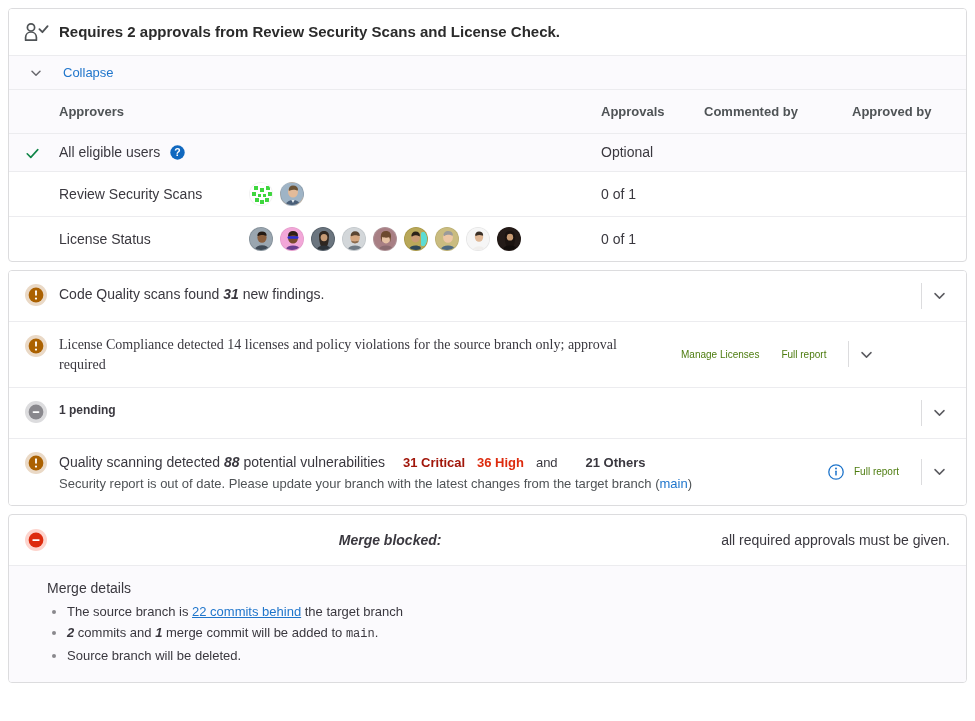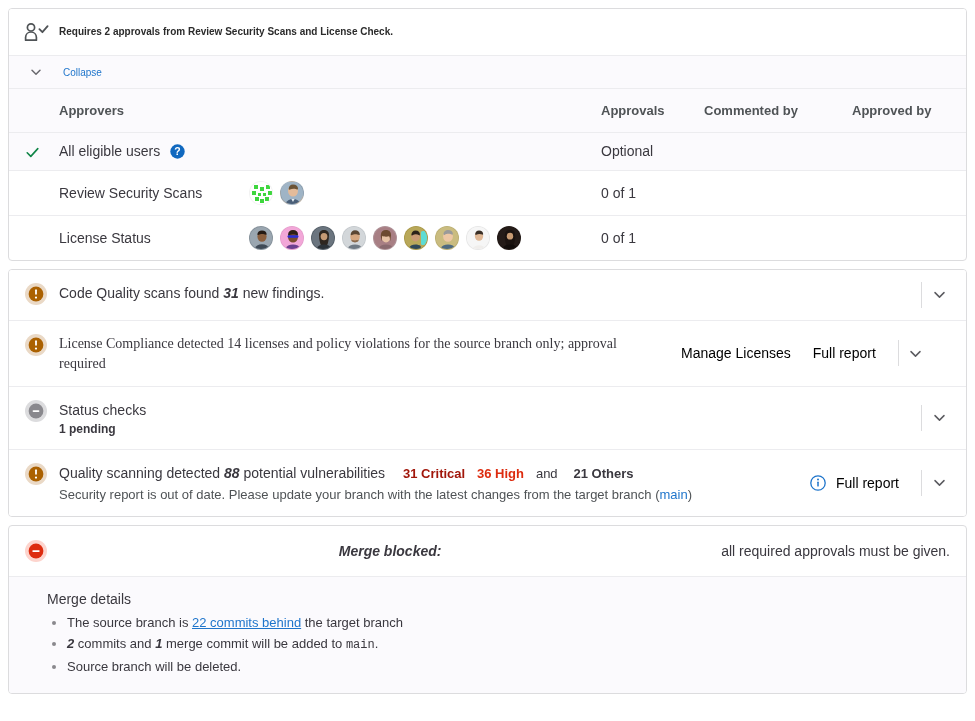--- a/index.html
+++ b/index.html
@@ -18,34 +18,34 @@
     background: #fff;
     overflow: hidden;
   }
   .card + .card { margin-top: 8px; }
 
   
   .appr-head {
     display: flex; align-items: center;
     padding: 13px 16px 13px 14px;
     background: #fff;
-    font-size: 10px; font-weight: bold; color: #2b2b2b;
+    font-size: 15px; font-weight: bold; color: #2b2b2b;
     border-bottom: 1px solid #ececef;
   }
   .person-check-icon { width: 26px; height: 20px; flex: 0 0 auto; margin-right: 10px; }
   .appr-head-text { line-height: 20px; }
 
   .collapse-row {
     display: flex; align-items: center;
     background: #fbfafd;
     padding: 9px 16px 9px 20px;
     border-bottom: 1px solid #ececef;
   }
   .chev-small { width: 14px; height: 14px; margin-right: 20px; flex: 0 0 auto; }
-  .collapse-link { color: #1f75cb; font-size: 10px; cursor: pointer; }
+  .collapse-link { color: #1f75cb; font-size: 13px; cursor: pointer; }
 
   table.approvers { width: 100%; border-collapse: collapse; table-layout: fixed; }
   table.approvers th {
     text-align: left;
     font-size: 13px; font-weight: bold; color: #4f5356;
     padding: 14px 4px;
     background: #fbfafd;
     border-bottom: 1px solid #ececef;
   }
   table.approvers td {
@@ -84,21 +84,21 @@
     border-bottom: 1px solid #ececef;
     min-height: 48px;
     background: #fff;
   }
   .wrow:last-child { border-bottom: none; }
   .w-ico { flex: 0 0 auto; width: 22px; height: 22px; margin-right: 12px; margin-top: 1px; }
   .w-body { flex: 1 1 auto; font-size: 14px; color: #3a383f; line-height: 20px; padding-top: 1px; }
   .w-sub { font-size: 12px; color: #3a383f; font-weight: bold; line-height: 16px; margin-top: 1px; }
   .w-sub2 { font-size: 13px; color: #4f5356; line-height: 18px; margin-top: 2px; font-weight: normal; }
   .w-right { flex: 0 0 auto; display: flex; align-items: center; align-self: center; }
-  .wlink { color: #000000; font-size: 14px; cursor: pointer; margin-left: 22px; white-space: nowrap; }
+  .wlink { color: #4d7c0f; font-size: 10px; cursor: pointer; margin-left: 22px; white-space: nowrap; }
   .w-divider { width: 1px; height: 26px; background: #dcdcde; margin: 0 0 0 22px; }
   .chev-btn { width: 34px; height: 26px; display: flex; align-items: center; justify-content: center; cursor: pointer; }
   .chev { width: 15px; height: 15px; }
   .bold { font-weight: bold; font-style: italic; }
   .sev-critical { color: #a1160a; font-weight: bold; font-size: 13px; }
   .sev-high { color: #dd2b0e; font-weight: bold; font-size: 13px; }
   .sev-other { color: #3a383f; font-weight: bold; font-size: 13px; }
   .sev-and { color: #3a383f; font-size: 13px; }
   .sev-group { margin-left: 14px; white-space: nowrap; }
   .inline-link { color: #1f75cb; cursor: pointer; }
@@ -380,21 +380,20 @@
 
     <div class="wrow">
       <span class="w-ico">
         <svg viewBox="0 0 22 22" width="22" height="22">
           <circle cx="11" cy="11" r="11" fill="#dcdcde"></circle>
           <circle cx="11" cy="11" r="7.4" fill="#89888d"></circle>
           <rect x="7.6" y="10.2" width="6.8" height="1.7" rx=".85" fill="#fff"></rect>
         </svg>
       </span>
       <div class="w-body">
-        <div>Status checks</div>
         <div class="w-sub">1 pending</div>
       </div>
       <div class="w-right">
         <span class="w-divider"></span>
         <span class="chev-btn">
           <span class="chev">
             <svg viewBox="0 0 15 15" width="15" height="15">
               <path d="M3 5.6 L7.5 10.1 L12 5.6" fill="none" stroke="#5c5c61" stroke-width="1.5" stroke-linecap="round" stroke-linejoin="round"></path>
             </svg>
           </span>
@@ -413,21 +412,21 @@
       </span>
       <div class="w-body">
         <div>
           <span>Quality scanning detected</span>
           <span class="bold">88</span>
           <span>potential vulnerabilities</span>
           <span class="sev-group">
             <span class="sev-critical">31 Critical</span>
             <span class="sev-high" style="margin-left:8px;">36 High</span>
             <span class="sev-and" style="margin-left:8px;">and</span>
-            <span class="sev-other" style="margin-left:12px;text-align:right;">21 Others</span>
+            <span class="sev-other" style="margin-left:24px;text-align:right;">21 Others</span>
           </span>
         </div>
         <div class="w-sub2">
           <span>Security report is out of date. Please update your branch with the latest changes from the target branch (</span><span class="inline-link">main</span><span>)</span>
         </div>
       </div>
       <div class="w-right">
         <span class="info-icon" style="margin-left:18px;">
           <svg viewBox="0 0 16 16" width="16" height="16">
             <circle cx="8" cy="8" r="7.2" fill="none" stroke="#1f75cb" stroke-width="1.3"></circle>

